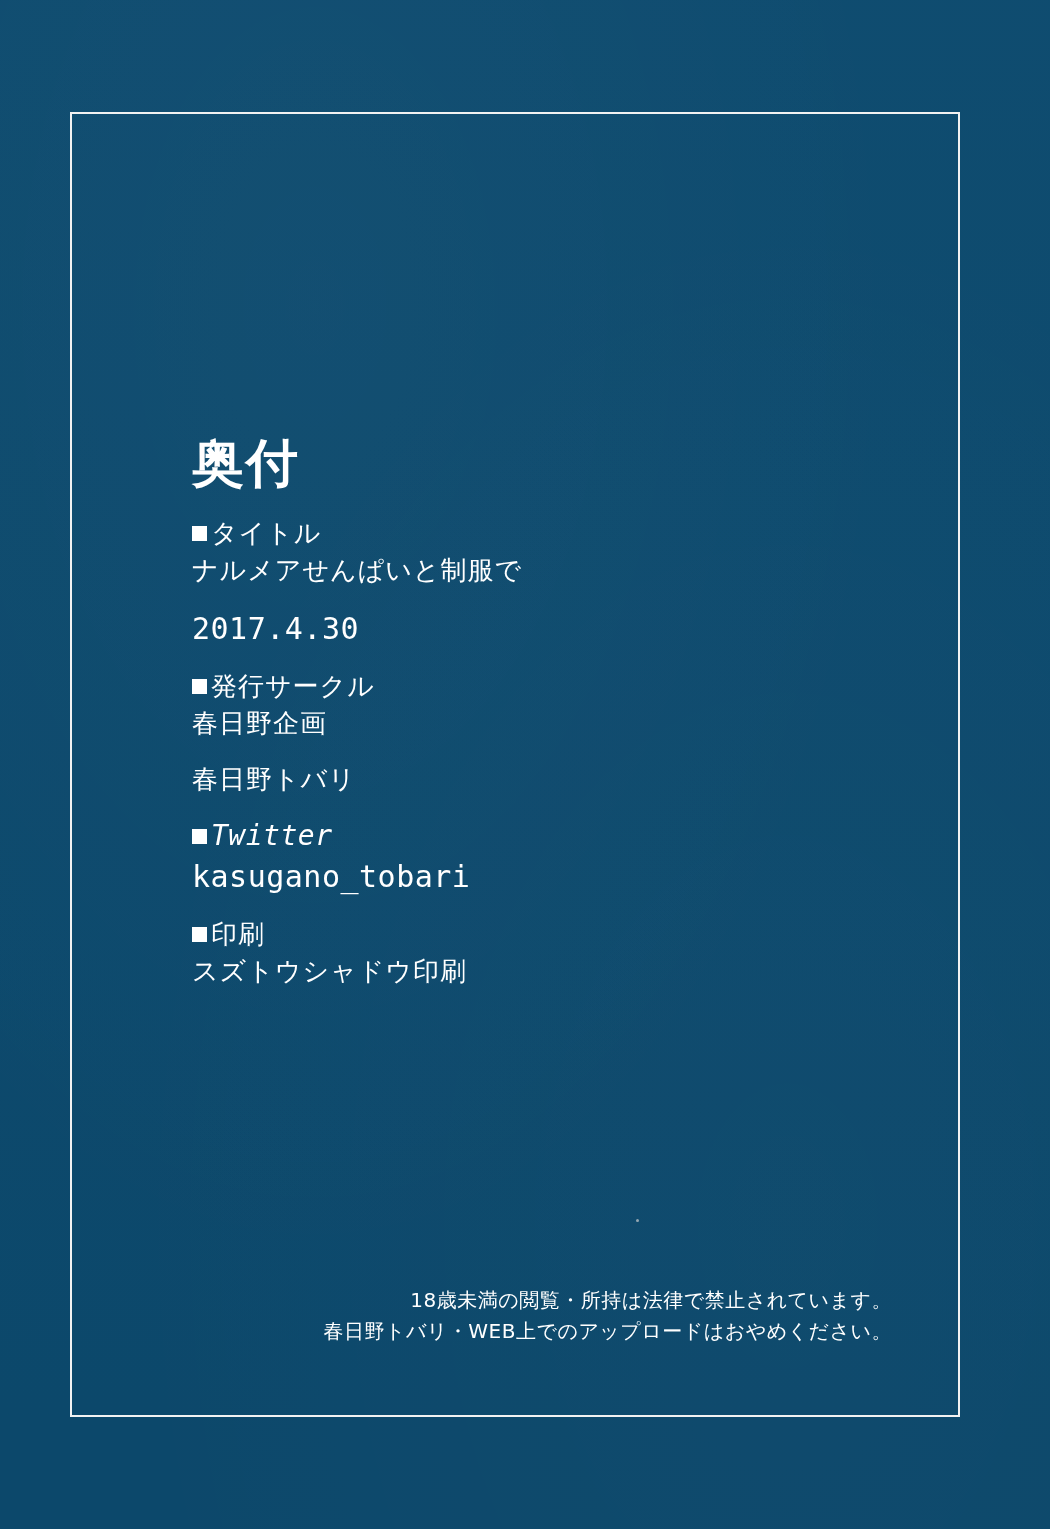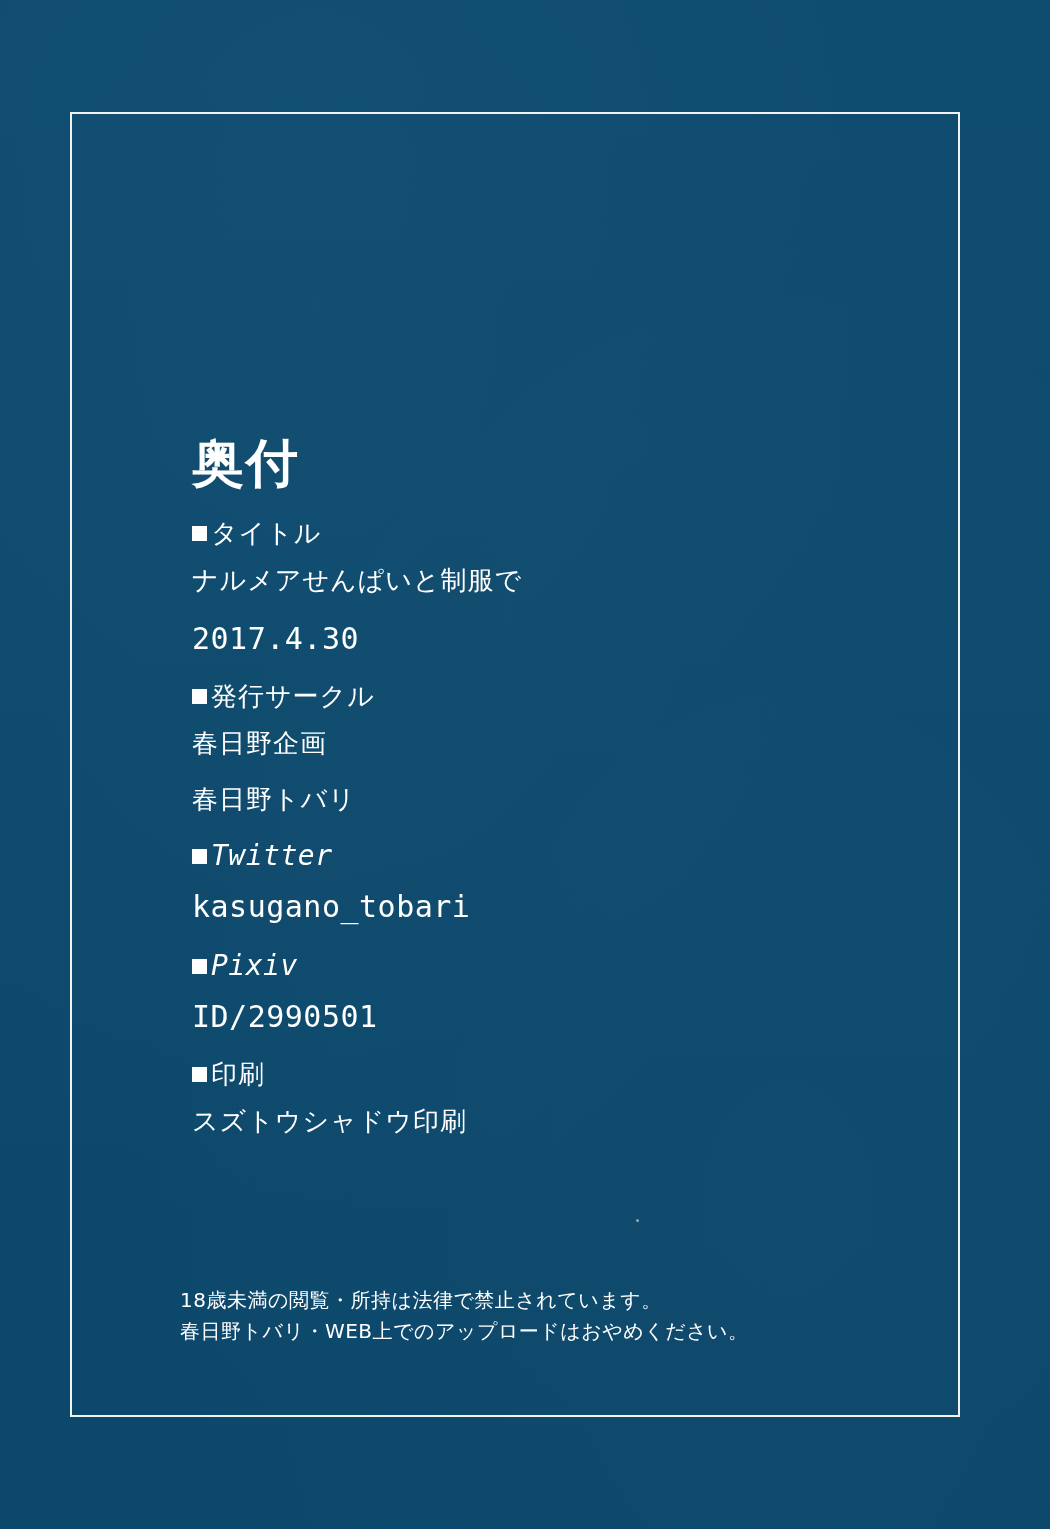--- a/index.html
+++ b/index.html
@@ -64,40 +64,40 @@
     width: 15px;
     height: 15px;
     background: #ffffff;
     margin-right: 4px;
     vertical-align: 1px;
   }
   .entry-value {
     font-size: 26px;
     line-height: 1.3;
     letter-spacing: 1px;
-    margin-top: 14px;
+    margin-top: 4px;
     white-space: nowrap;
   }
   .mono {
     font-family: "DejaVu Sans Mono", monospace;
     font-size: 30px;
     letter-spacing: 0.5px;
   }
   .label-mono {
     font-family: "DejaVu Sans Mono", monospace;
     font-size: 28px;
     letter-spacing: 0.5px;
     font-style: italic;
   }
   .notice {
     position: absolute;
-    left: 180px;
+    left: 192px;
     top: 1285px;
     width: 700px;
-    text-align: left;
+    text-align: right;
     font-size: 20px;
     line-height: 1.55;
     letter-spacing: 0.5px;
   }
   .notice div { white-space: nowrap; }
   .speck {
     position: absolute;
     width: 3px;
     height: 3px;
     background: #cfcfcf;
@@ -135,24 +135,20 @@
     <div class="entry">
       <div class="entry-value">春日野トバリ</div>
     </div>
 
 
     <div class="entry">
       <div class="entry-label label-mono"><span class="sq"></span><span>Twitter</span></div>
       <div class="entry-value mono">kasugano_tobari</div>
     </div>
 
-    <div class="entry">
-      <div class="entry-label label-mono"><span class="sq"></span><span>Pixiv</span></div>
-      <div class="entry-value mono">ID/2990501</div>
-    </div>
 
     <div class="entry">
       <div class="entry-label"><span class="sq"></span><span>印刷</span></div>
       <div class="entry-value">スズトウシャドウ印刷</div>
     </div>
 
   </div>
 
   <div class="notice">
     <div>18歳未満の閲覧・所持は法律で禁止されています。</div>

